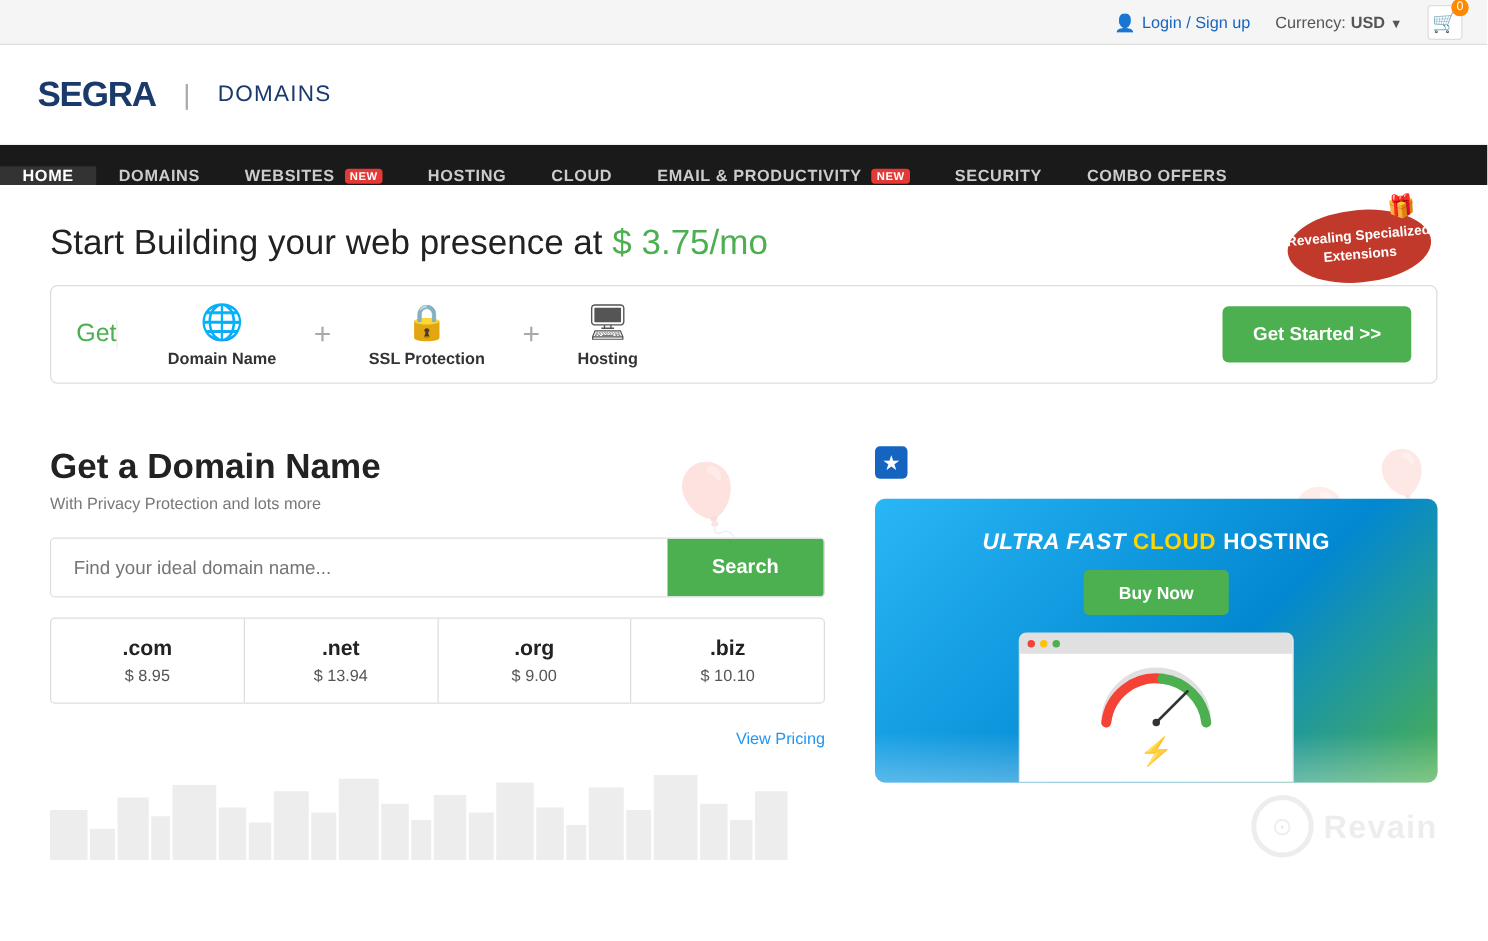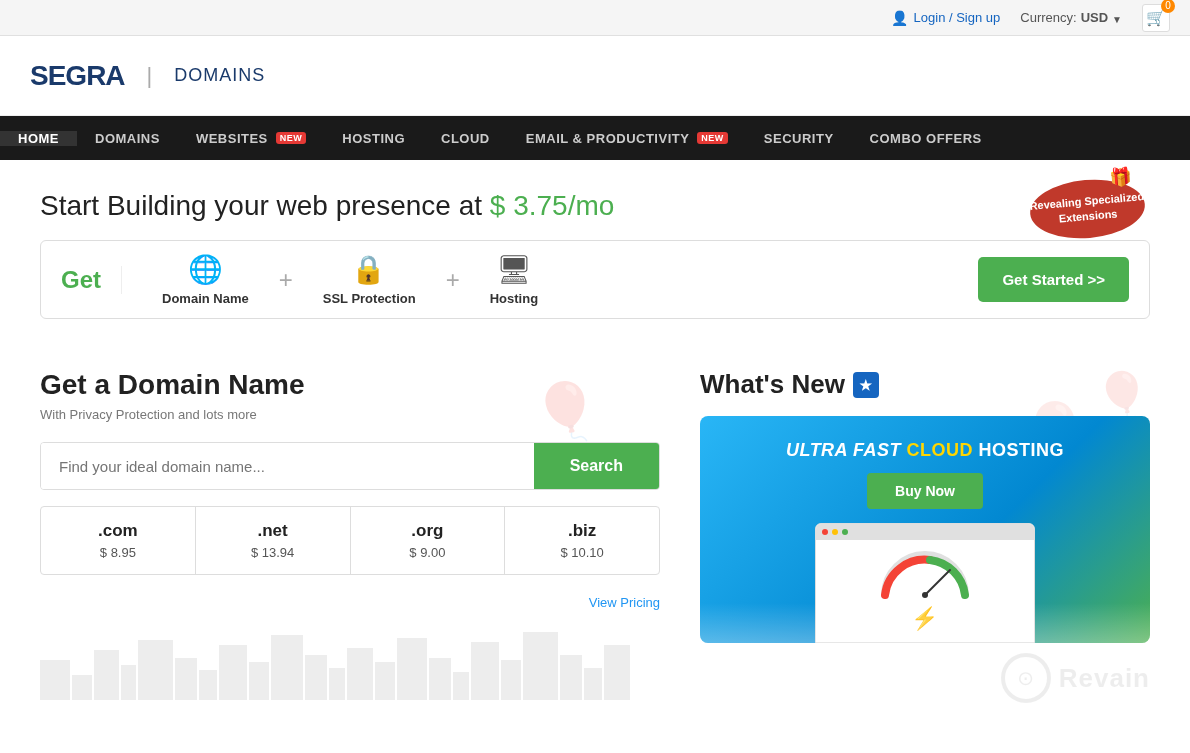--- a/index.html
+++ b/index.html
@@ -90,23 +90,23 @@
     .logo-domains {
       font-size: 18px;
       color: #1a3a6b;
       font-weight: 400;
       letter-spacing: 1px;
     }
 
     
     .nav {
       background: #1a1a1a;
-      height: 44px;
-      display: flex;
-      align-items: center;
+      height: 32px;
+      display: flex;
+      align-items: flex-end;
     }
     .nav-item {
       display: flex;
       align-items: center;
       padding: 0 18px;
       color: #ccc;
       font-size: 13px;
       font-weight: 600;
       letter-spacing: 0.5px;
       cursor: pointer;
@@ -179,25 +179,24 @@
       border: 1px solid #ddd;
       border-radius: 6px;
       padding: 12px 20px;
       margin: 0 0 20px 0;
       display: flex;
       align-items: center;
       gap: 0;
       background: #fff;
     }
     .combo-get {
-      font-size: 24px;
-      font-weight: 700;
+      font-size: 20px;
+      font-weight: 400;
       color: #4caf50;
       margin-right: 20px;
-      padding-right: 20px;
       border-right: 1px solid #eee;
     }
     .combo-item {
       display: flex;
       flex-direction: column;
       align-items: center;
       gap: 5px;
       padding: 0 20px;
     }
     .combo-item-icon {
@@ -556,21 +555,20 @@
       </svg>
     </div>
   </div>
 
   <div class="right-col">
 
     <span style="position:absolute;right:0;top:0;opacity:0.12;font-size:45px;">🎈</span>
     <span style="position:absolute;right:60px;top:30px;opacity:0.1;font-size:55px;">🎈</span>
 
     <div class="whats-new-title">
-      <span>What's New</span>
       <div class="star-badge">★</div>
     </div>
 
     <div class="cloud-banner">
       <div class="cloud-banner-title">
         <span class="ultra">ULTRA FAST</span>
         <span> </span>
         <span class="cloud">CLOUD</span>
         <span> </span>
         <span>HOSTING</span>

